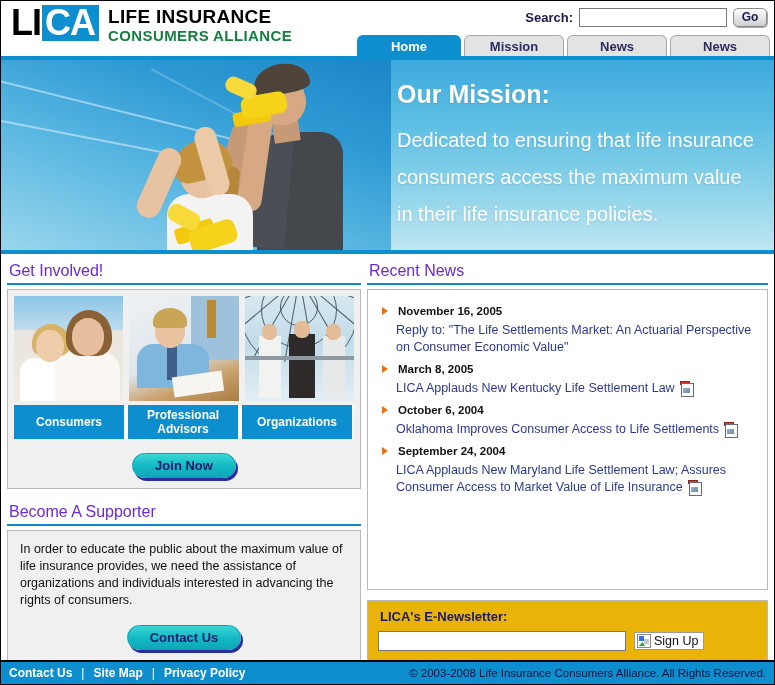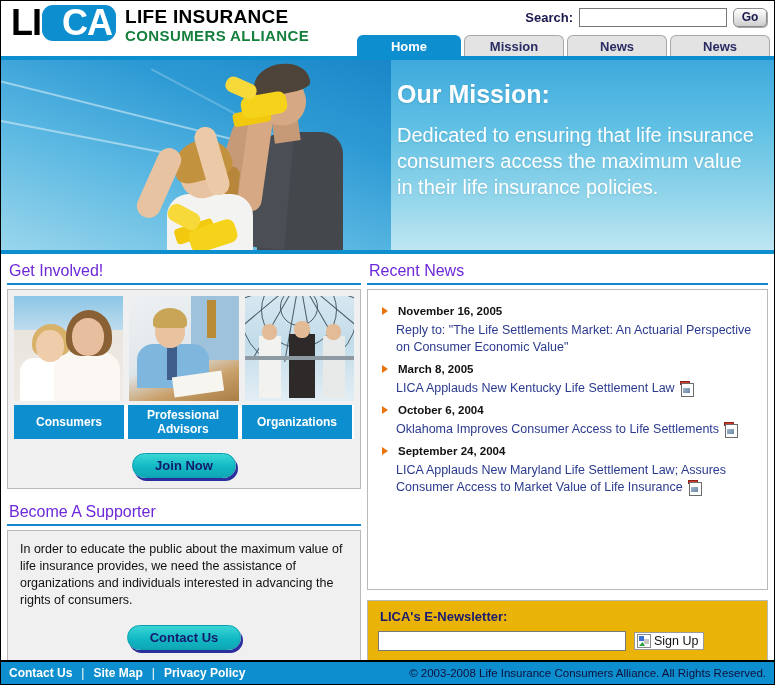--- a/index.html
+++ b/index.html
@@ -24,23 +24,22 @@
     position:absolute;left:8px;top:4px;
     display:flex;align-items:flex-start;
   }
   .logo-mark{
     display:flex;align-items:center;height:36px;
     font-size:36px;font-weight:bold;letter-spacing:-1px;
     line-height:36px;
   }
   .logo-li{color:#000000;padding:0 1px 0 2px;font-family:"Liberation Sans",sans-serif;}
   .logo-ca{
-    color:#ffffff;background:#0d8ecf;padding:0 4px 0 20px;
+    color:#ffffff;background:#0d8ecf;padding:0 4px 0 3px;
     font-family:"Liberation Sans",sans-serif;
-    border-radius:11px;
   }
   .logo-words{margin-left:9px;padding-top:2px;}
   .logo-l1{
     font-size:19px;font-weight:bold;color:#000;letter-spacing:.3px;
     line-height:20px;
   }
   .logo-l2{
     font-size:15px;font-weight:bold;color:#15803d;letter-spacing:.4px;
     line-height:17px;
   }
@@ -200,21 +199,21 @@
 
   .hero-text{
     position:absolute;left:396px;top:20px;right:14px;
   }
   .hero-title{
     color:#ffffff;font-size:25px;font-weight:bold;
     margin:0 0 14px 0;line-height:28px;
     text-shadow:0 1px 2px rgba(0,0,0,.12);
   }
   .hero-body{
-    color:#ffffff;font-size:20px;line-height:26px;margin:0;
+    color:#ffffff;font-size:20px;line-height:37px;margin:0;
     text-shadow:0 1px 2px rgba(0,0,0,.10);
   }
 
   
   .content{
     display:flex;padding:6px 6px 0 6px;box-sizing:border-box;
     height:422px;
   }
   .col-left{width:354px;flex:0 0 354px;}
   .col-right{flex:1;margin-left:6px;}

